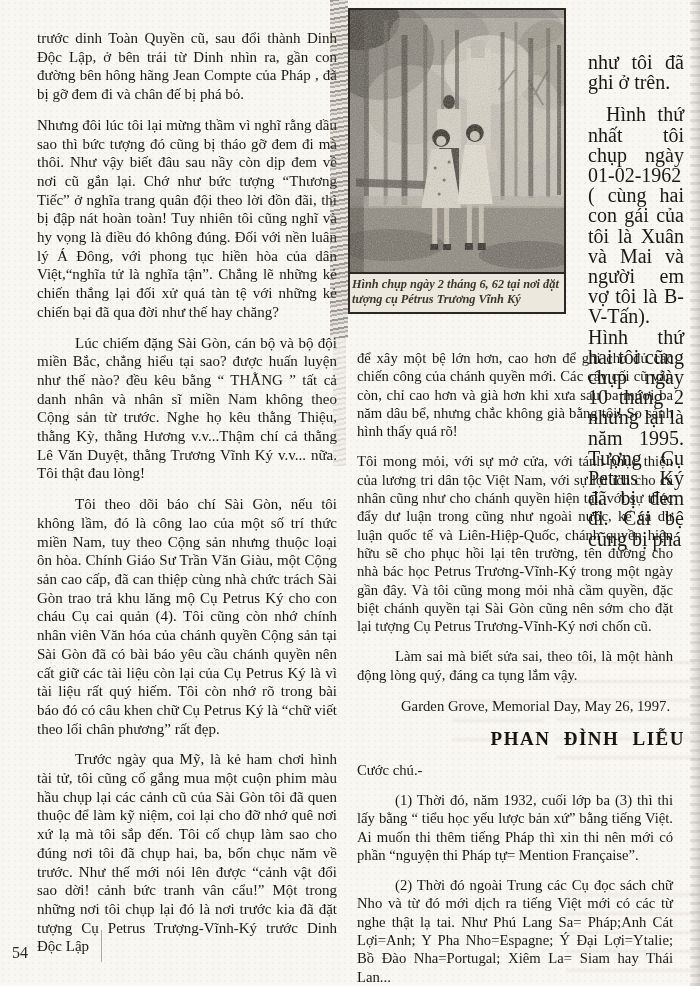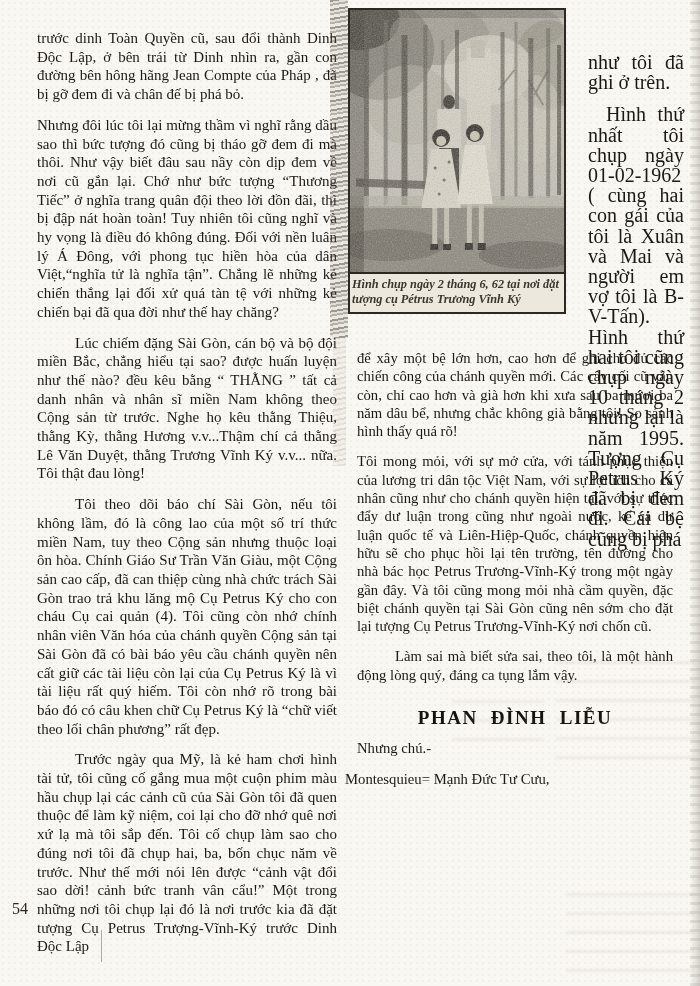--- a/index.html
+++ b/index.html
@@ -16,33 +16,33 @@
     font-size:15px;line-height:18.7px;text-align:justify;}
   .col-narrow{position:absolute;left:576px;top:40px;width:120px;
     font-size:20px;line-height:20.2px;text-align:justify;}
   .col-right{position:absolute;left:345px;top:337px;width:340px;
     font-size:14.7px;line-height:18.3px;text-align:justify;}
   p.para{margin:12px;}
   p.gap{margin-top:12px;}
   .indent{text-indent:38px;}
   .indent-sm{text-indent:18px;}
   .dateline{margin:13px 0 0 56px;text-align:left;}
-  .author{margin-top:25px;text-align:center;font-weight:bold;
+  .author{margin-top:15px;text-align:right;font-weight:bold;
     font-size:19px;letter-spacing:1.5px;word-spacing:7px;color:#15130f;}
   .fn-label{margin-top:17px;text-align:left;}
   .fn-line{margin:0;text-align:left;}
   
   .photo-frame{position:absolute;left:348px;top:8px;width:218px;
     border:2px solid #2b2721;background:#ece8dd;box-sizing:border-box;}
   .photo-svg{display:block;width:100%;height:262px;}
   .photo-caption{border-top:2px solid #2b2721;padding:3px 2px 5px;
     font-style:italic;font-weight:bold;
     font-size:12.3px;line-height:15px;color:#3a362d;}
   
-  .page-num{position:absolute;left:12px;top:900px;font-size:16px;color:#2a2620;}
+  .page-num{position:absolute;left:12px;top:944px;font-size:16px;color:#2a2620;}
   
   .gutter-strip{position:absolute;left:330px;top:0;width:18px;height:338px;opacity:.8;
     background:repeating-linear-gradient(170deg,
       rgba(55,50,44,.6) 0 2px, rgba(135,128,117,.25) 2px 4px,
       rgba(80,74,65,.5) 4px 6px, rgba(165,157,144,.2) 6px 9px);}
   .gutter-strip2{position:absolute;left:333px;top:338px;width:13px;height:128px;opacity:.32;
     background:repeating-linear-gradient(168deg,
       rgba(70,64,56,.5) 0 2px, rgba(150,142,130,.25) 2px 5px,
       rgba(95,88,78,.4) 5px 7px, rgba(170,162,148,.2) 7px 10px);}
   .right-edge{position:absolute;left:690px;top:0;width:10px;height:986px;opacity:.55;
@@ -157,22 +157,25 @@
 
   <div class="col-narrow">
     <p class="para">như tôi đã ghi ở trên.</p>
     <p class="para indent-sm">Hình thứ nhất tôi chụp ngày 01-02-1962 ( cùng hai con gái của tôi là Xuân và Mai và người em vợ tôi là B-V-Tấn).  Hình thứ hai tôi cũng chụp ngày 10 tháng 2 nhưng lại là năm 1995. Tượng Cụ Petrus Ký đã bị đem đi. Cái bệ cũng bị phá</p>
   </div>
 
   <div class="col-right">
     <p class="para">để xây một bệ lớn hơn, cao hơn để ghi cho đủ các chiến công của chánh quyền mới. Các cây cối cũ vẫn còn, chỉ cao hơn và già hơn khi xưa sau ba mươi ba năm dâu bể, nhưng chắc không già bằng tôi! So sánh hình thấy quá rõ!</p>
     <p class="para gap">Tôi mong mỏi, với sự mở cửa, với tánh phục thiện của lương tri dân tộc Việt Nam, với sự lợi ích cho cá nhân cũng như cho chánh quyền hiện tại, với sự thúc đẩy dư luận trong cũng như ngoài nước, kể cả dư luận quốc tế và Liên-Hiệp-Quốc, chánh quyền hiện hữu sẽ cho phục hồi lại tên trường, tên đường cho nhà bác học  Petrus Trương-Vĩnh-Ký trong một ngày gần đây. Và tôi cũng mong mỏi nhà cầm quyền, đặc biệt chánh quyền  tại Sài Gòn cũng nên sớm cho đặt lại tượng Cụ Petrus Trương-Vĩnh-Ký nơi chốn cũ.</p>
     <p class="para gap indent">Làm sai mà biết sửa sai, theo tôi, là một hành động lòng quý, đáng ca tụng lắm vậy.</p>
+    <div class="dateline">Garden Grove, Memorial Day, May 26, 1997.</div>
     <div class="author">PHAN ĐÌNH LIỄU</div>
-    <p class="para fn-label">Nhưng chú.-</p>
+    <p class="para fn-label">Cước chú.-</p>
+    <p class="para indent">(1) Thời đó, năm 1932, cuối lớp ba (3) thì thi lấy bằng “ tiểu học yếu lược bản xứ” bằng tiếng Việt. Ai muốn thi thêm tiếng Pháp thì xin thi nên mới có phần “nguyện thi Pháp tự= Mention Française”.</p>
+    <p class="para indent">(2) Thời đó ngoài Trung các Cụ đọc sách chữ Nho và từ đó mới dịch ra tiếng Việt mới có các từ nghe thật lạ tai. Như Phú Lang Sa= Pháp;Anh Cát Lợi=Anh; Y Pha Nho=Espagne; Ý Đại Lợi=Ytalie; Bồ Đào Nha=Portugal; Xiêm La= Siam hay Thái Lan...</p>
     <p class="fn-line">Montesquieu= Mạnh Đức Tư Cưu,</p>
   </div>
 
   <div class="page-num">54</div>
 
   <div class="gutter-strip"></div>
   <div class="gutter-strip2"></div>
   <div class="right-edge"></div>
   <div class="ghost g1"></div>
   <div class="ghost g2"></div>

